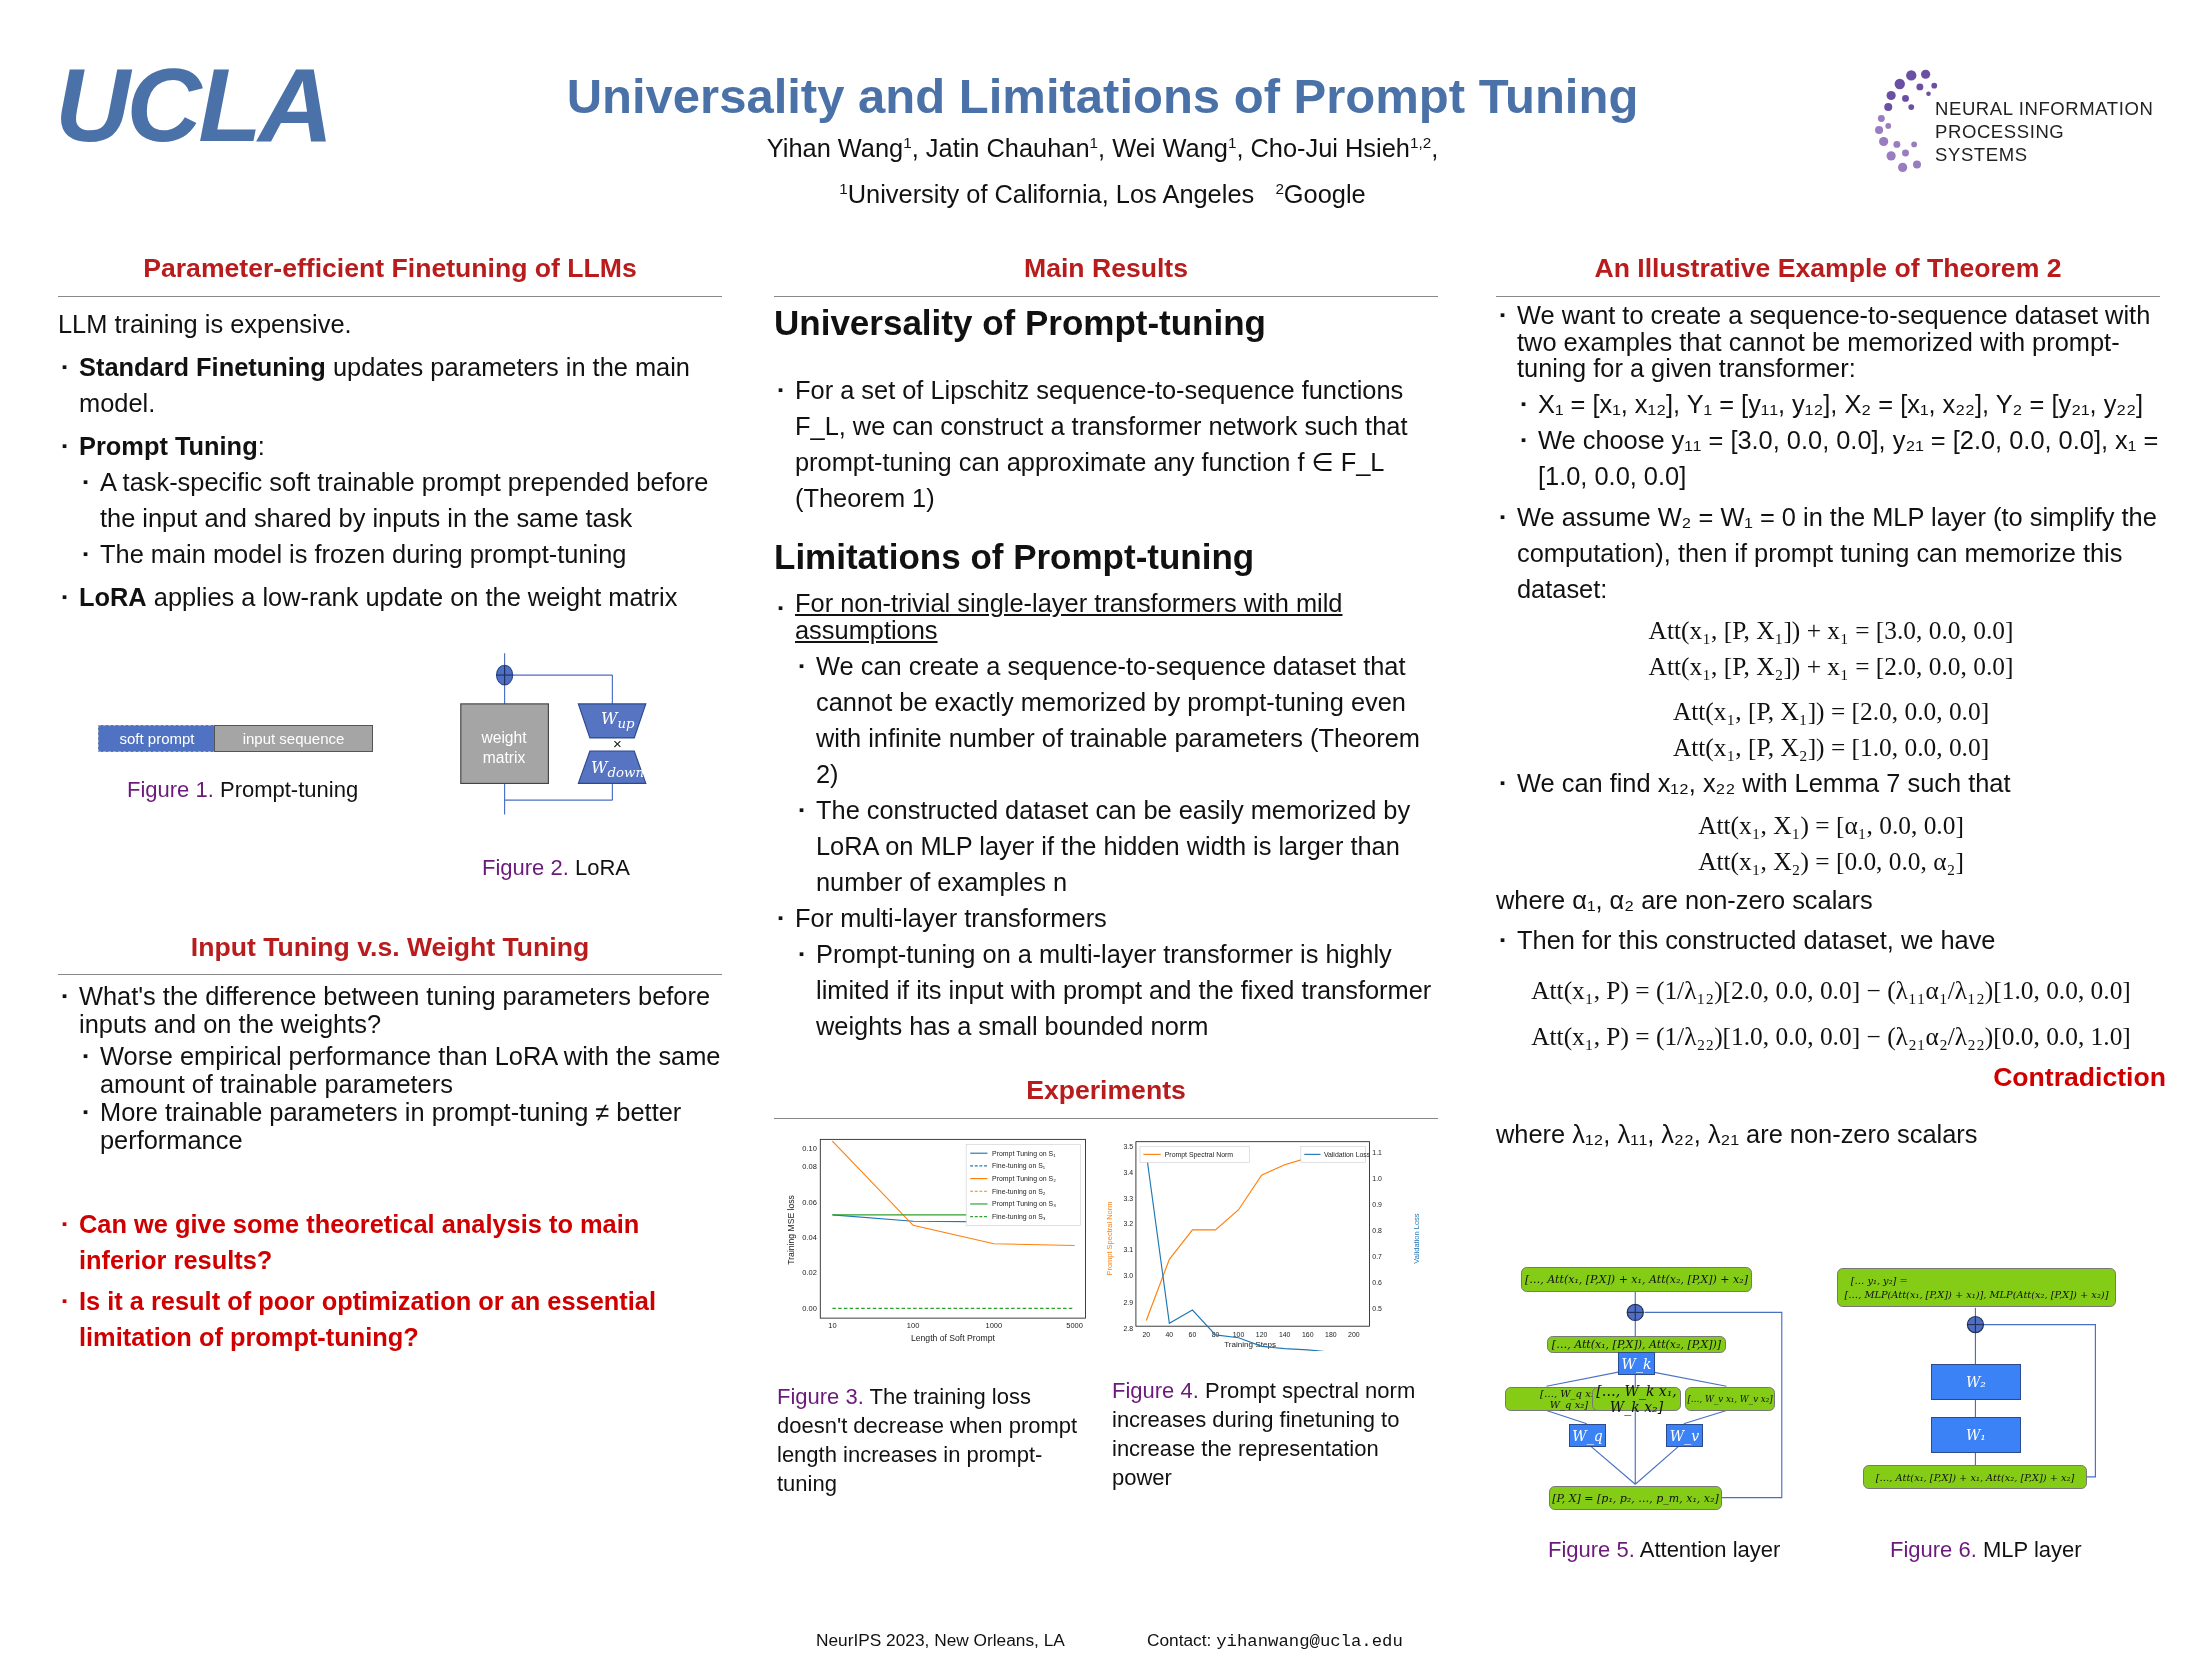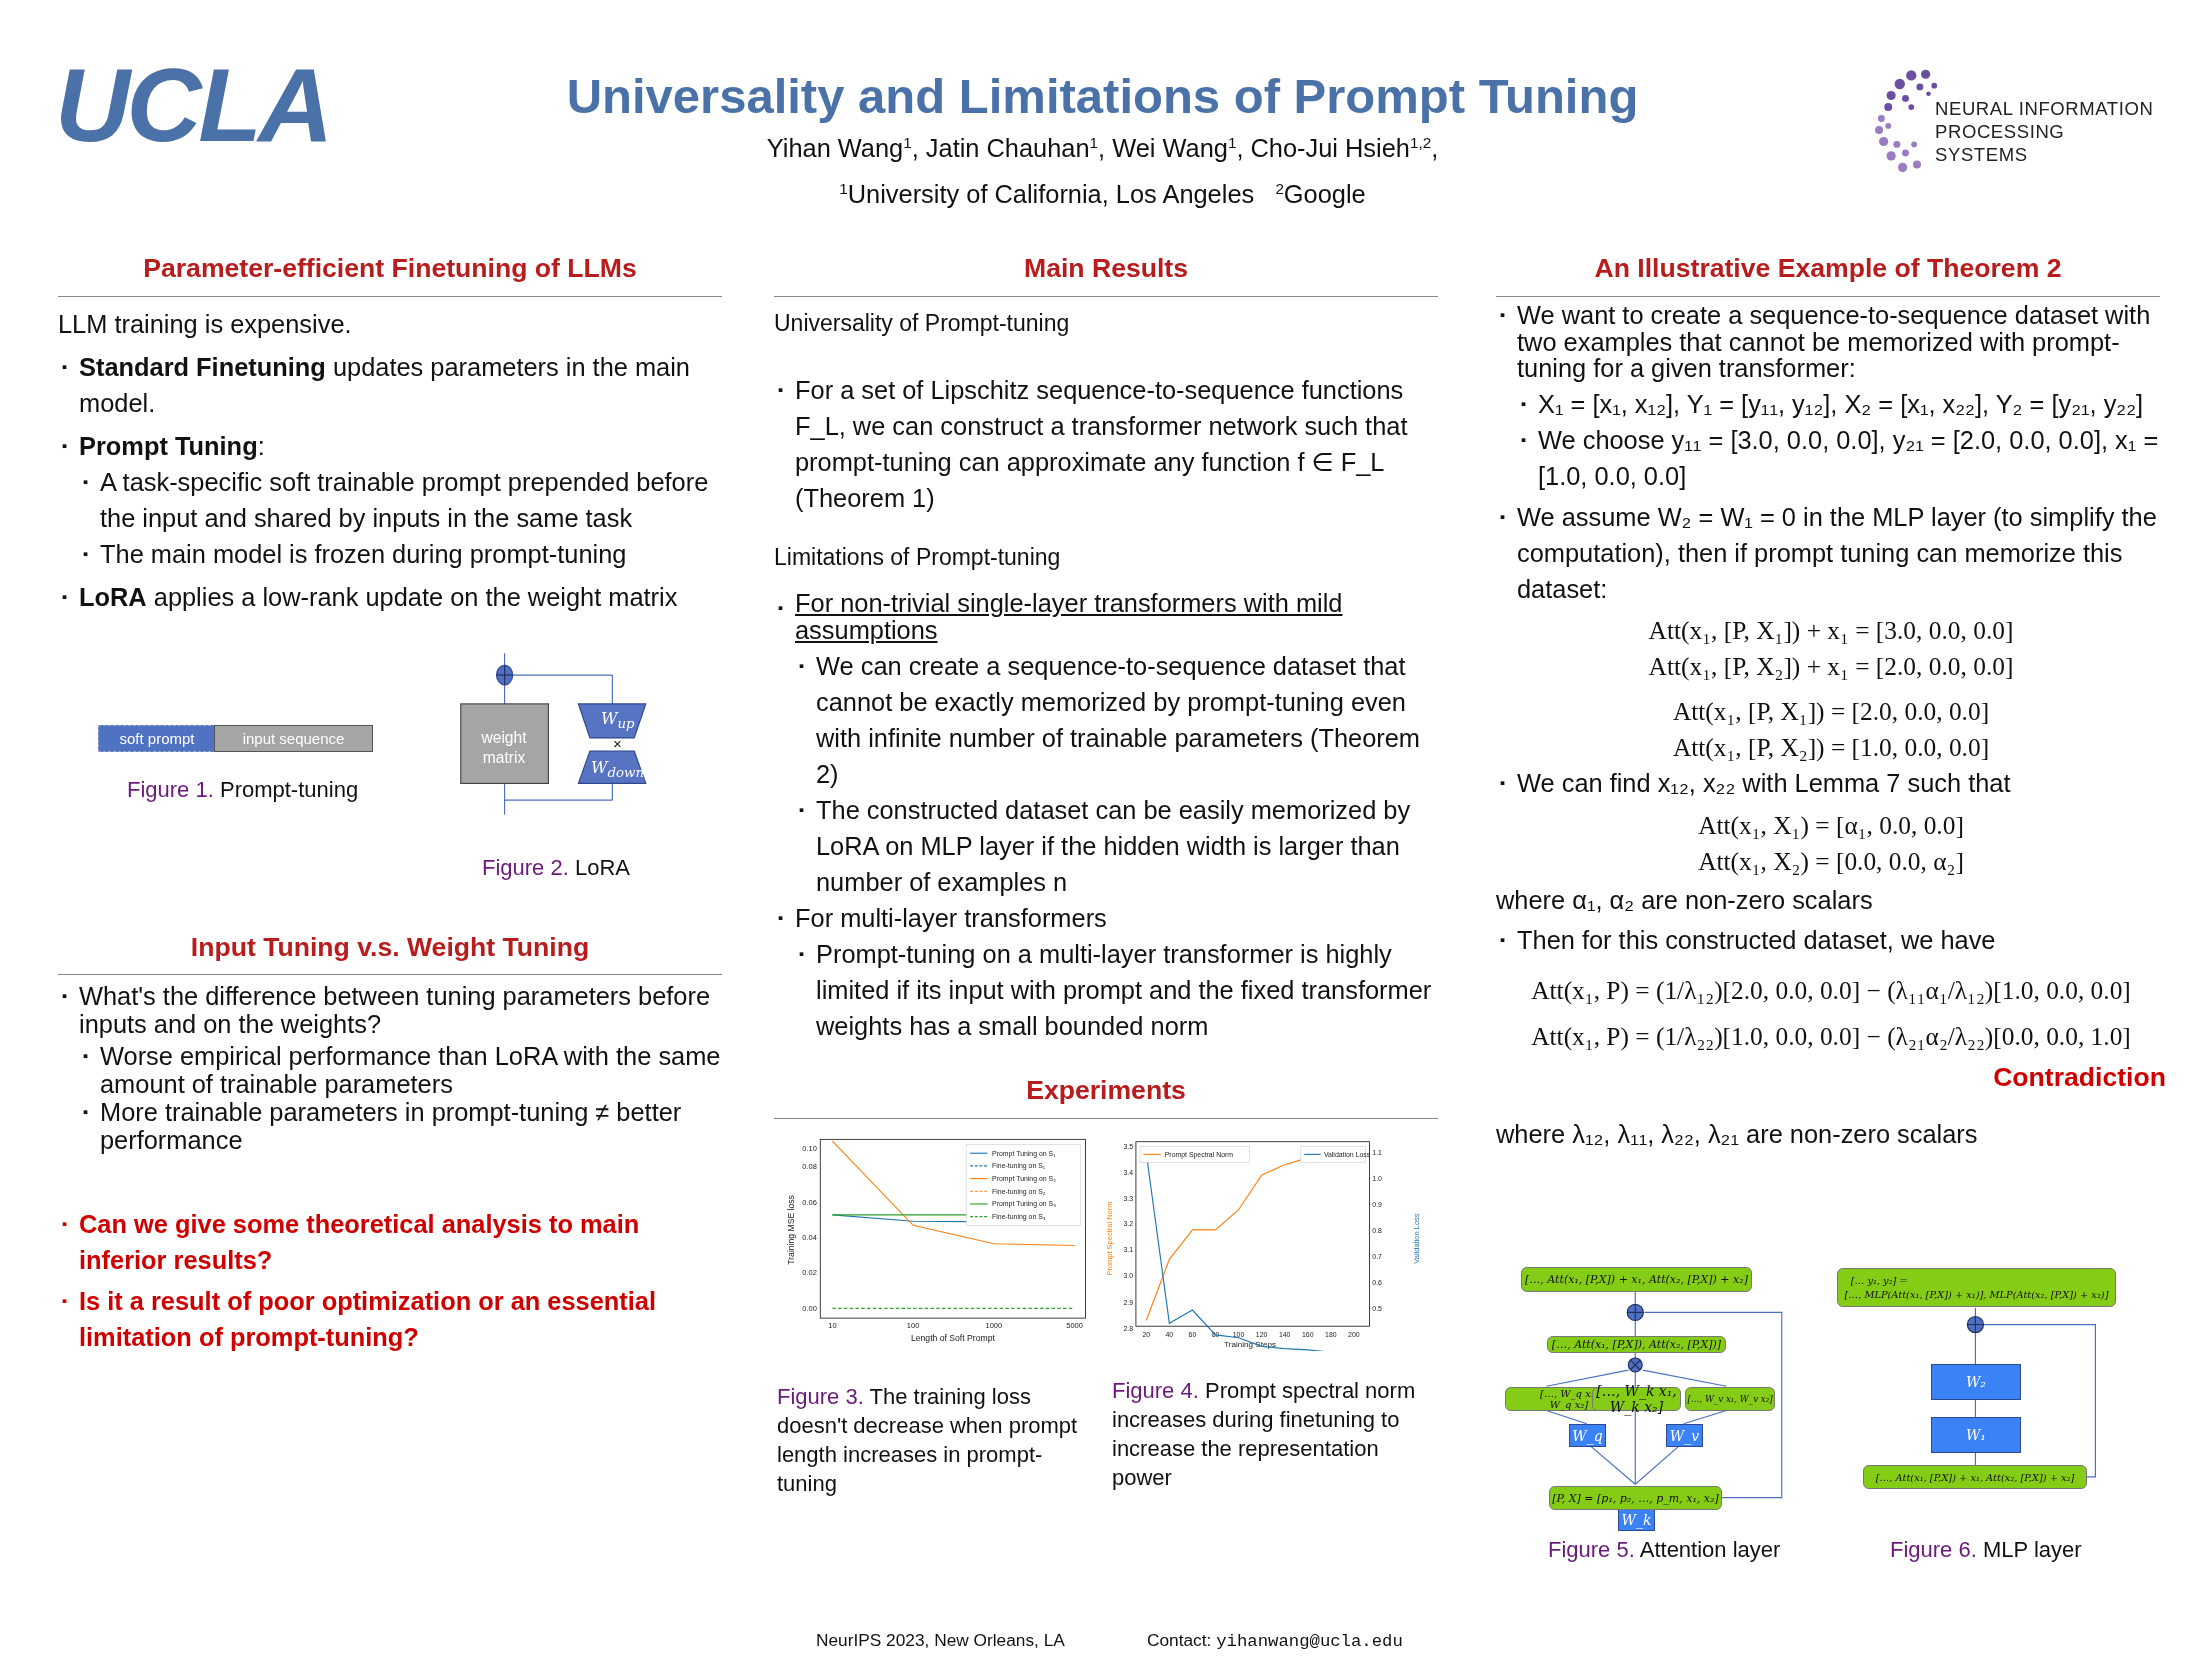--- a/index.html
+++ b/index.html
@@ -15,21 +15,21 @@
   .neurips-text { position:absolute; left:64px; top:39px; font-size:18.5px; line-height:23px; color:#222; letter-spacing:0.6px; }
   .sec-h { text-align:center; font-size:26.6px; font-weight:bold; color:#b91c1c; }
   .rule { height:1.2px; background:#888; }
   .body-text { font-size:25.4px; line-height:36px; }
   ul { margin:0; padding-left:21px; list-style:none; }
   li { position:relative; }
   li::before { content:"\25AA"; position:absolute; left:-17.3px; font-size:15px; }
   .red { color:#d00000; font-weight:bold; }
   .cap { font-size:22px; line-height:29px; }
   .cap .fig { color:#6b1a7b; }
-  .subhead { font-size:23px; font-weight:normal; }
+  .subhead { font-size:35px; font-weight:bold; }
   .eq { text-align:center; font-size:25.4px; line-height:36px; font-family:Liberation Serif, serif; }
   .chart { background:#fff; }
   .box { position:absolute; background:#84cc16; border:1.2px solid #777; border-radius:5.8px; font-family:"DejaVu Serif", serif; font-style:italic; font-size:11px; display:flex; align-items:center; justify-content:center; text-align:center; }
   .wbox { position:absolute; background:#3b82f6; border:1.2px solid #2d4a8f; color:#fff; font-family:"DejaVu Serif", serif; font-style:italic; font-size:14px; display:flex; align-items:center; justify-content:center; }
   .footer { top:1630px; font-size:17.3px; }
   .mono { font-family:"Liberation Mono", monospace; }
 </style>
 </head>
 <body>
 
@@ -315,21 +315,21 @@
   <circle cx="212" cy="183" r="12" fill="#4f6fc4" stroke="#22305a" stroke-width="2"></circle>
   <line x1="204" y1="175" x2="220" y2="191" stroke="#22305a" stroke-width="2"></line>
     <line x1="220" y1="175" x2="204" y2="191" stroke="#22305a" stroke-width="2"></line>
 </svg>
 <div class="box" style="left:1521px;top:1267px;width:229px;height:23px;">[…, Att(x₁, [P,X]) + x₁, Att(x₂, [P,X]) + x₂]</div>
 <div class="box" style="left:1547px;top:1336px;width:177px;height:15px;">[…, Att(x₁, [P,X]), Att(x₂, [P,X])]</div>
 <div class="box" style="left:1505px;top:1387px;width:70px;height:22px;font-size:10px;padding-left:28px;">[…, W_q x₁, W_q x₂]</div>
 <div class="box" style="left:1592px;top:1387px;width:87px;height:22px;font-size:14px;">[…, W_k x₁, W_k x₂]</div>
 <div class="box" style="left:1685px;top:1387px;width:88px;height:22px;font-size:8.7px;">[…, W_v x₁, W_v x₂]</div>
 <div class="wbox" style="left:1569px;top:1424px;width:35px;height:21px;">W_q</div>
-<div class="wbox" style="left:1618px;top:1508px;width:35px;height:21px;">W_k</div>
+<div class="wbox" style="left:1618px;top:1352px;width:35px;height:21px;">W_k</div>
 <div class="wbox" style="left:1666px;top:1424px;width:35px;height:21px;">W_v</div>
 <div class="box" style="left:1549px;top:1486px;width:171px;height:22px;">[P, X] = [p₁, p₂, …, p_m, x₁, x₂]</div>
 <div class="abs cap" style="left:1548px;top:1535px;">
   <span class="fig">Figure 5.</span> <span>Attention layer</span>
 </div>
 
 <svg class="abs" style="left:1837px;top:1259px" width="323" height="243" viewBox="0 0 560 420">
   <g stroke="#4a6fc2" stroke-width="2" fill="none">
     <line x1="240" y1="360" x2="240" y2="84"></line>
     <polyline points="432,377 448,377 448,113 254,113"></polyline>

